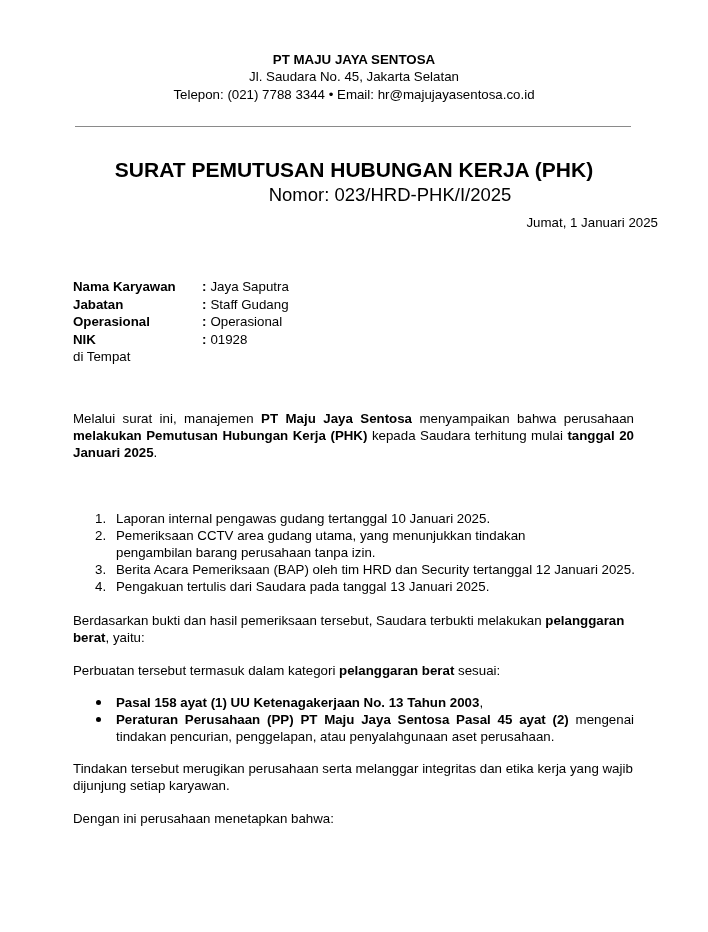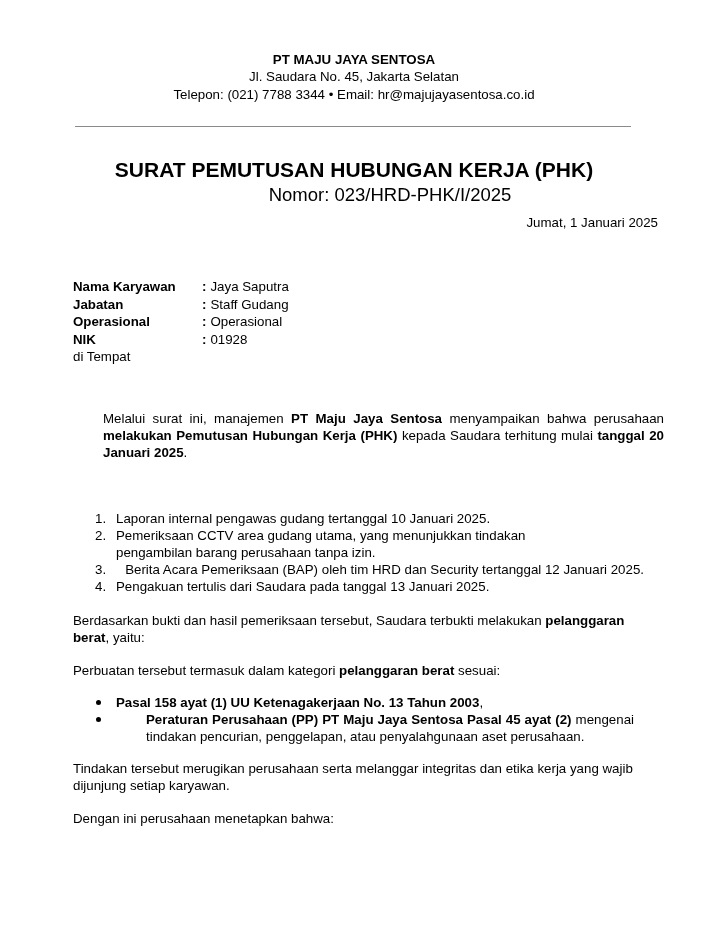--- a/index.html
+++ b/index.html
@@ -14,21 +14,21 @@
     .page { position: absolute; left: 0; top: 0; width: 708px; height: 932px; padding-left: 24px; }
     .center { text-align: center; }
     .company { position: absolute; left: 0; width: 708px; top: 51px; font-weight: bold; font-size: 13.3px; }
     .address { position: absolute; left: 0; width: 708px; top: 68px; }
     .contact { position: absolute; left: 0; width: 708px; top: 86px; }
     .rule { position: absolute; left: 75px; width: 556px; top: 126px; height: 0; border-top: 1px solid #8a8a8a; }
     .title { position: absolute; left: 0; width: 708px; top: 157px; font-weight: bold; font-size: 21px; line-height: 26px; }
     .number { position: absolute; left: 0; width: 708px; top: 183px; font-size: 18.5px; line-height: 24px; margin-left: 36px; }
     .date { position: absolute; right: 74px; top: 214px; text-align: right; }
     .block { position: absolute; left: 73px; width: 561px; }
-    .justify { text-align: justify; margin-left: 30px; }
+    .justify { text-align: justify; }
     .info-row { display: flex; height: 17.5px; }
     .info-label { width: 129px; font-weight: bold; }
     .info-colon { font-weight: bold; margin-right: 4px; }
     b { font-weight: bold; }
     ol, ul { margin: 0; padding: 0; list-style: none; }
     .list-item { display: flex; }
     .list-marker { width: 43px; flex: 0 0 43px; text-align: right; padding-right: 0; box-sizing: border-box; }
     .list-marker span { display: inline-block; width: 21px; text-align: left; }
     .list-text { flex: 1; }
     .bullet-marker { width: 43px; flex: 0 0 43px; position: relative; }
@@ -85,21 +85,21 @@
     <li class="list-item">
       <span class="list-marker"><span>1.</span></span>
       <span class="list-text">Laporan internal pengawas gudang tertanggal 10 Januari 2025.</span>
     </li>
     <li class="list-item">
       <span class="list-marker"><span>2.</span></span>
       <span class="list-text" style="padding-right:50px;">Pemeriksaan CCTV area gudang utama, yang menunjukkan tindakan pengambilan barang perusahaan tanpa izin.</span>
     </li>
     <li class="list-item">
       <span class="list-marker"><span>3.</span></span>
-      <span class="list-text" style="margin-right:-10px;text-align:right;">Berita Acara Pemeriksaan (BAP) oleh tim HRD dan Security tertanggal 12 Januari 2025.</span>
+      <span class="list-text" style="margin-right:-10px;">Berita Acara Pemeriksaan (BAP) oleh tim HRD dan Security tertanggal 12 Januari 2025.</span>
     </li>
     <li class="list-item">
       <span class="list-marker"><span>4.</span></span>
       <span class="list-text">Pengakuan tertulis dari Saudara pada tanggal 13 Januari 2025.</span>
     </li>
   </ol>
 
   <div class="block" style="top:612px;">
     <span>Berdasarkan bukti dan hasil pemeriksaan tersebut, Saudara terbukti melakukan </span><b>pelanggaran berat</b><span>, yaitu:</span>
   </div>

